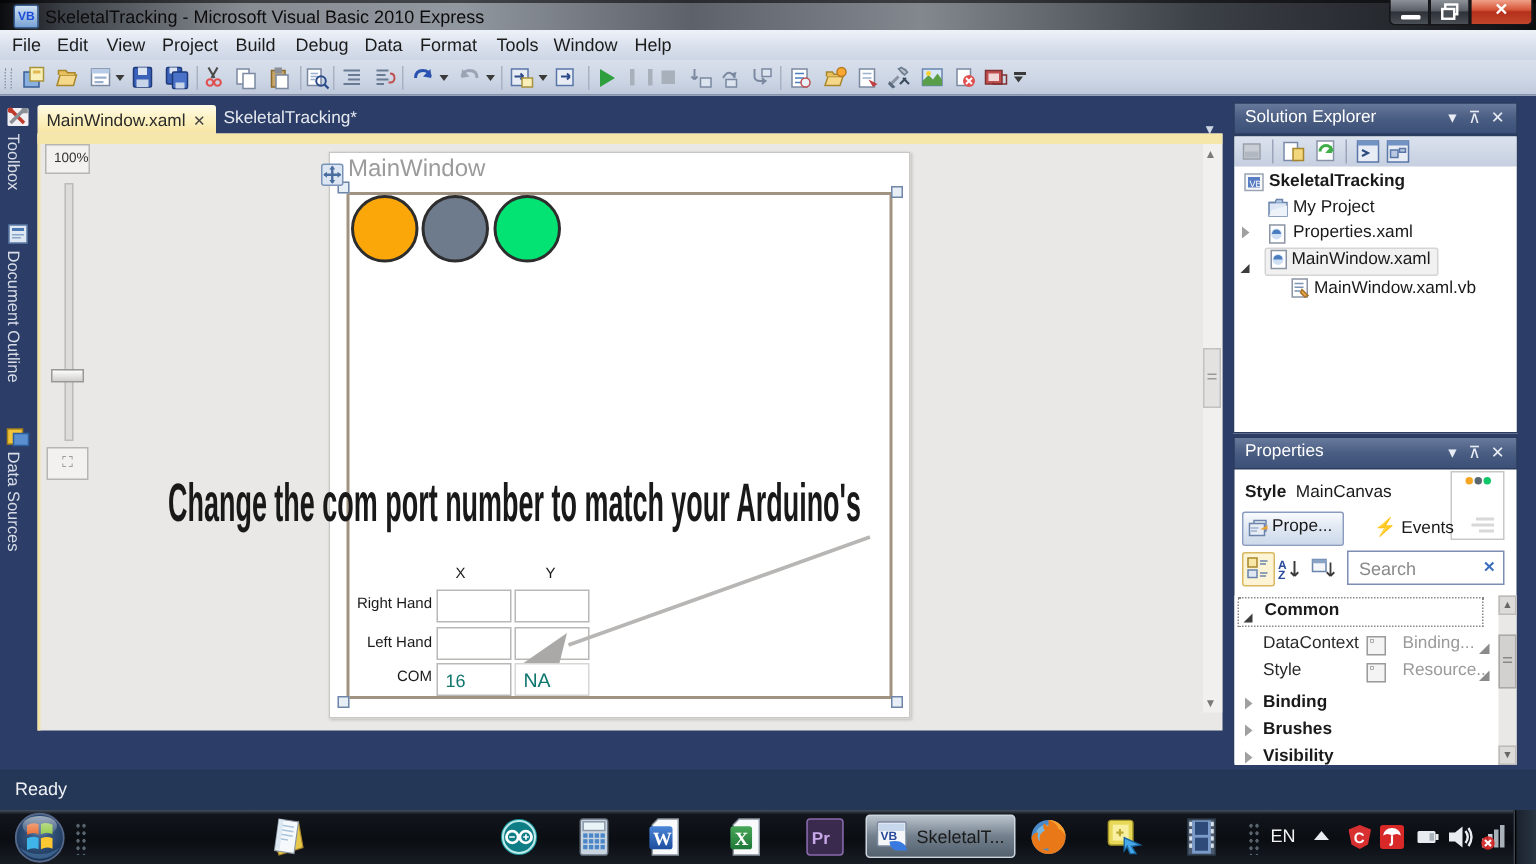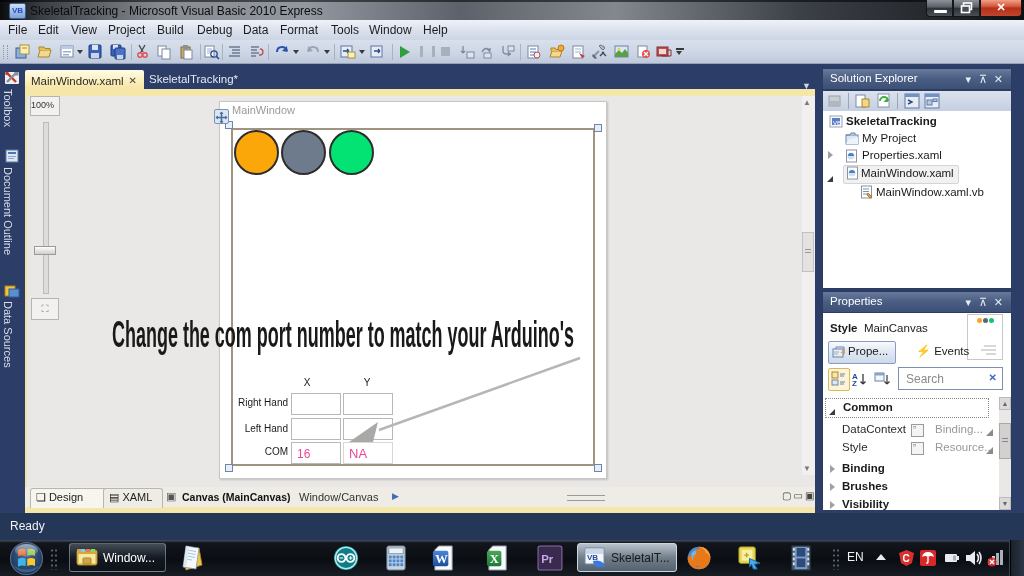--- a/index.html
+++ b/index.html
@@ -28,35 +28,35 @@
   
   .vtab{position:absolute;left:2px;width:21px;color:#d8dde8;font-size:11px;}
   .vtext{writing-mode:vertical-rl;white-space:nowrap;}
   .vicon{position:absolute;left:4px;width:16px;height:14px;}
   
   #tabactive{left:25px;top:6px;width:119px;height:23px;background:linear-gradient(180deg,#fffbe8 0%,#fcf0bd 45%,#f3df9a 100%);border-radius:2px 2px 0 0;color:#2a2a2a;font-size:12px;}
   #tabinactive{left:149px;top:9px;width:100px;height:21px;color:#e6e9f0;font-size:11.5px;}
   
   #editor{left:25px;top:25px;width:790px;height:398px;background:#e9e8e7;border-top:7px solid #f5e6a9;border-left:2px solid #f3e3a6;box-sizing:border-box;overflow:hidden;}
   
-  #zoombtn{left:3px;top:0px;width:28px;height:18px;background:#f2f1f0;border:1px solid #b5b5b5;font-size:9px;color:#333;text-align:left;line-height:17px;}
+  #zoombtn{left:3px;top:0px;width:28px;height:18px;background:#f2f1f0;border:1px solid #b5b5b5;font-size:9px;color:#333;text-align:right;line-height:17px;}
   #ztrack{left:16px;top:26px;width:4px;height:170px;background:#dddcdb;border:1px solid #bcbbba;}
   #zthumb{left:7px;top:150px;width:20px;height:7px;background:linear-gradient(180deg,#fdfdfd,#cfcecd);border:1px solid #9a9998;}
   #zfit{left:4px;top:202px;width:26px;height:20px;background:#f2f1f0;border:1px solid #b5b5b5;color:#8a8a8a;font-size:10px;text-align:center;line-height:19px;}
   
   #vsb{left:775px;top:0;width:13px;height:379px;background:#f1f0ef;}
   
   #dwin{left:192px;top:5px;width:386px;height:376px;background:#fff;border:1px solid #c9c7c4;box-shadow:1px 1px 2px rgba(0,0,0,0.18);}
-  #dwintitle{left:12px;top:2px;font-size:11px;color:#9b9b9b;}
+  #dwintitle{left:12px;top:2px;font-size:16px;color:#9b9b9b;}
   #dcanvas{left:11px;top:26px;width:364px;height:338px;border:2px solid #a09382;background:#fff;box-sizing:border-box;}
   .circ{position:absolute;top:0px;width:45px;height:45px;border-radius:50%;border:2px solid #2d2d2d;box-sizing:border-box;}
   .handle{position:absolute;width:6px;height:6px;background:#e8eef5;border:1px solid #6f86a8;}
   
   .flab{position:absolute;font-size:10px;color:#1a1a1a;text-align:right;}
-  .fbox{position:absolute;width:50px;height:22px;background:#fff;border:1px solid #b9b8b7;box-sizing:border-box;font-size:12px;color:#ec4899;}
+  .fbox{position:absolute;width:50px;height:22px;background:#fff;border:1px solid #b9b8b7;box-sizing:border-box;font-size:12px;color:#0f766e;}
   
   .panel{position:absolute;left:822px;width:190px;}
   .phead{position:absolute;left:0;top:0;width:190px;height:22px;background:linear-gradient(180deg,#687a9c 0%,#4a5d82 50%,#3c5078 100%);color:#fff;font-size:11.5px;border:1px solid #2b3c5e;box-sizing:border-box;}
   .pbody{position:absolute;left:0;width:190px;background:#fff;border:1px solid #2b3c5e;box-sizing:border-box;}
   .ptool{position:absolute;left:0;top:0;width:188px;height:20px;background:linear-gradient(180deg,#dbe2ee,#c5cfe0);border-bottom:1px solid #aab4c8;}
   .hctl{position:absolute;top:4px;color:#e8ecf4;font-size:11px;line-height:13px;}
   
   #bottombar{left:25px;top:423px;width:790px;height:20px;background:#eeece5;border-bottom:6px solid #f5e6a9;box-sizing:content-box;}
   
   #statusbar{left:0;top:513px;width:1024px;height:27px;background:#253757;color:#eef1f6;font-size:12px;}
@@ -322,32 +322,20 @@
 
     <div class="abs" id="vsb">
       <div class="abs" style="left:1px;top:2px;color:#7a7a7a;font-size:8px">▲</div>
       <div class="abs" style="left:0;top:136px;width:12px;height:40px;background:#e3e2e1;border:1px solid #c2c1c0;box-sizing:border-box">
           <div style="margin:16px 2px;border-top:1px solid #999;border-bottom:1px solid #999;height:2px"></div>
         </div>
       <div class="abs" style="left:1px;top:368px;color:#7a7a7a;font-size:8px">▼</div>
     </div>
   </div>
 
-  <div class="abs" id="bottombar">
-    <div class="abs" style="left:5px;top:1px;width:75px;height:19px;background:#f7f5ee;border:1px solid #b9b6ac;border-bottom:none;border-radius:3px 3px 0 0"></div>
-    <div class="abs" style="left:11px;top:4px;font-size:11px;color:#222">❏ Design</div>
-    <div class="abs" style="left:78px;top:1px;width:58px;height:19px;background:#eeece5;border:1px solid #b9b6ac;border-bottom:none;border-radius:3px 3px 0 0"></div>
-    <div class="abs" style="left:84px;top:4px;font-size:11px;color:#222">▤ XAML</div>
-    <div class="abs" style="left:141px;top:3px;font-size:11px;color:#555">▣</div>
-    <div class="abs" style="left:157px;top:4px;font-size:10.5px;color:#111;font-weight:bold">Canvas (MainCanvas)</div>
-    <div class="abs" style="left:274px;top:4px;font-size:11px;color:#333">Window/Canvas</div>
-    <div class="abs" style="left:367px;top:4px;font-size:9px;color:#3c6eb5">▶</div>
-    <div class="abs" style="left:542px;top:8px;width:38px;height:4px;border-top:1px solid #9a9a9a;border-bottom:1px solid #9a9a9a"></div>
-    <div class="abs" style="left:757px;top:3px;font-size:10px;color:#444;letter-spacing:2px">▢▭▣</div>
-  </div>
 
   <div class="panel" style="top:4px">
     <div class="phead">
         <span style="position:absolute;left:7px;top:3px">Solution Explorer</span>
       <span class="hctl" style="right:40px">▾</span>
         <span class="hctl" style="right:24px">⊼</span>
         <span class="hctl" style="right:8px">✕</span>
     </div>
     <div class="pbody" style="top:22px;height:199px">
       <div class="ptool">
@@ -524,32 +512,20 @@
       <path d="M-8.5 -1.8 Q-4.5 -4 -0.8 -2 L-0.8 -8.8 Q-4.5 -10.4 -8.5 -8.2 Z" fill="#e86828"></path>
       <path d="M0.8 -2.2 Q4.8 -4.2 8.5 -2.2 L8.5 -8.4 Q4.8 -10.4 0.8 -9 Z" fill="#8ec63f"></path>
       <path d="M-8.5 0.6 Q-4.5 -1.4 -0.8 0.4 L-0.8 7.8 Q-4.5 6.2 -8.5 8.4 Z" fill="#3eb4e8"></path>
       <path d="M0.8 0.6 Q4.8 -1.2 8.5 0.6 L8.5 7.6 Q4.8 5.8 0.8 7.8 Z" fill="#fcc832"></path>
     </g>
     <ellipse cx="17.5" cy="9.5" rx="11.5" ry="6.5" fill="url(#orbh)"></ellipse>
     <path d="M4 24 Q17.5 33 31 24 Q26 31.5 17.5 31.5 Q9 31.5 4 24" fill="rgba(120,180,240,0.30)"></path>
   </svg>
   <div class="abs" style="left:50px;top:8px;width:8px;height:22px;background-image:radial-gradient(circle,#5a646e 1px,transparent 1.2px);background-size:4px 5px"></div>
 
-  <div class="tbtn" style="left:69px;width:97px">
-    <svg class="abs" style="left:5px;top:2px" width="24" height="22" viewBox="0 0 24 22">
-      <rect x="2" y="4" width="20" height="15" rx="2" fill="#e8c860" stroke="#a8842c"></rect>
-      <path d="M2 6 L2 4 Q2 3 3 3 L9 3 L11 5 L22 5 L22 8 L2 8 Z" fill="#d4a840"></path>
-      <rect x="4" y="8" width="16" height="9" fill="#f8e8a8"></rect>
-      <rect x="6" y="3" width="4" height="3" fill="#88c8e8"></rect>
-        <rect x="11" y="3" width="4" height="3" fill="#e87858"></rect>
-        <rect x="16" y="3" width="4" height="3" fill="#88d858"></rect>
-      <rect x="8" y="12" width="8" height="6" rx="1" fill="#d4a840" stroke="#a8842c"></rect>
-    </svg>
-    <span style="position:absolute;left:33px;top:7px">Window...</span>
-  </div>
 
   <svg class="abs tico" style="left:179px" width="26" height="26" viewBox="0 0 26 26">
     <path d="M20 3 L23 20 L7 25 L6 22 Z" fill="#e8c84a" stroke="#a8872c" stroke-width="0.8"></path>
     <path d="M7 1 L20 3 L17 24 L4 22 Z" fill="#f6f9fc" stroke="#8a94a0" stroke-width="0.8"></path>
     <path d="M8 5 L17 6.5 M7.6 8 L16.6 9.5 M7.2 11 L16.2 12.5 M6.8 14 L13 15" stroke="#a8c4dc" stroke-width="1"></path>
     <path d="M7 1 L10 1.5 L7.4 21.5 L4.4 21 Z" fill="#dce8f2"></path>
   </svg>
 
 
   <svg class="abs tico" style="left:333px" width="28" height="28" viewBox="0 0 28 28">

